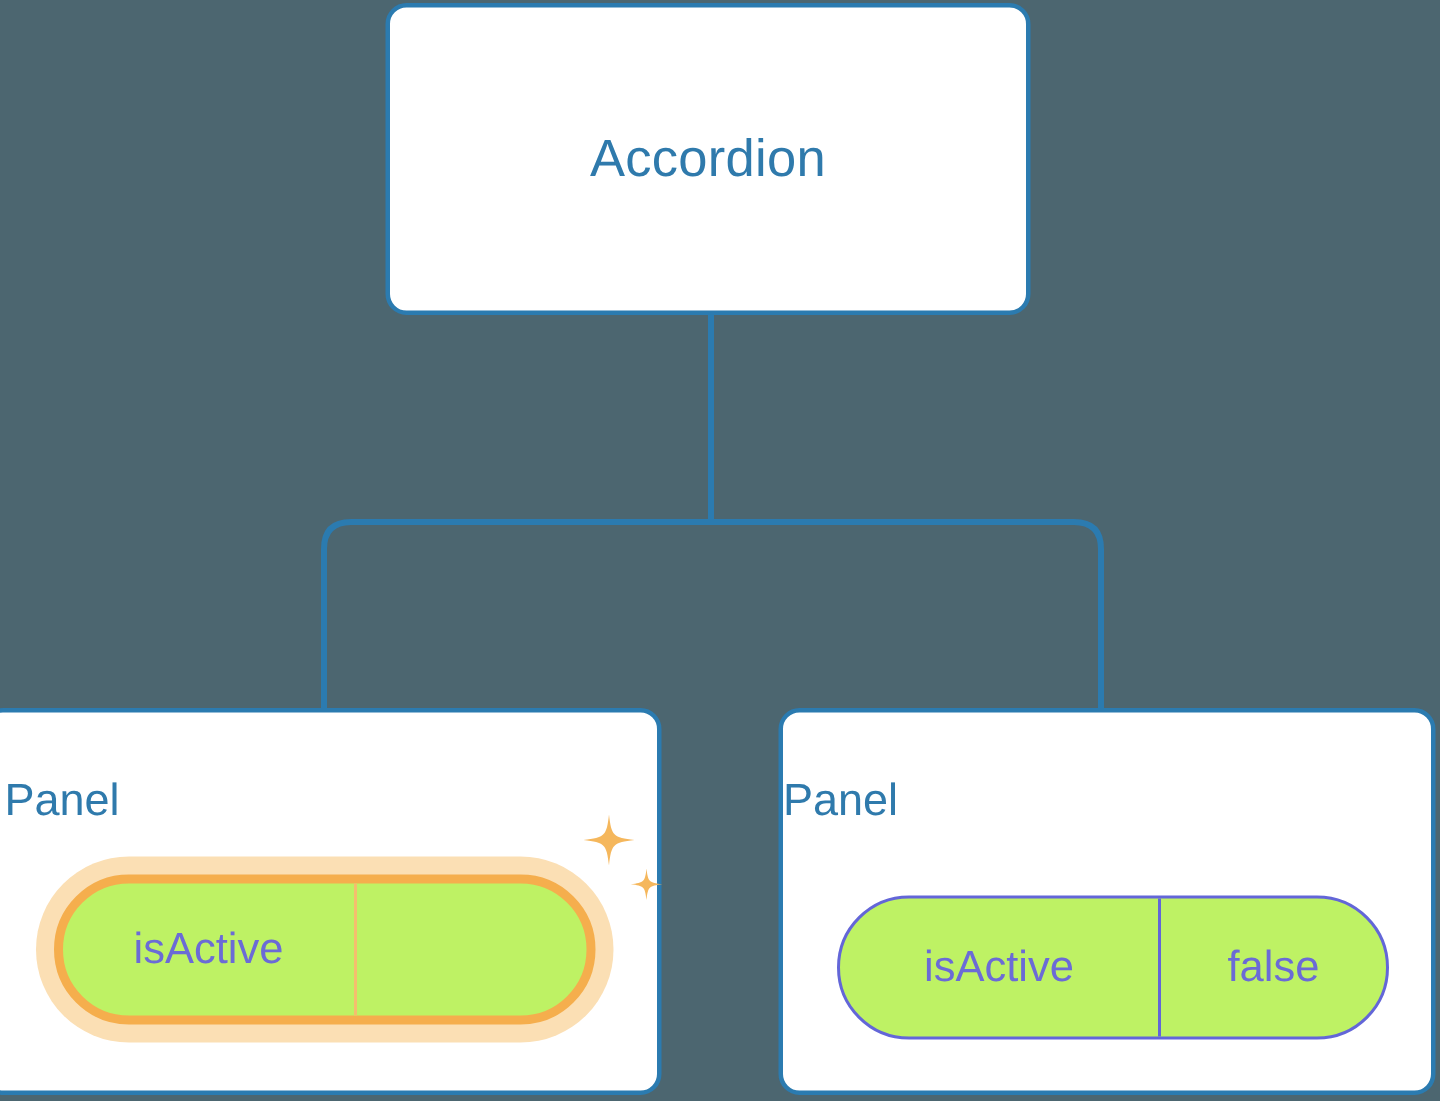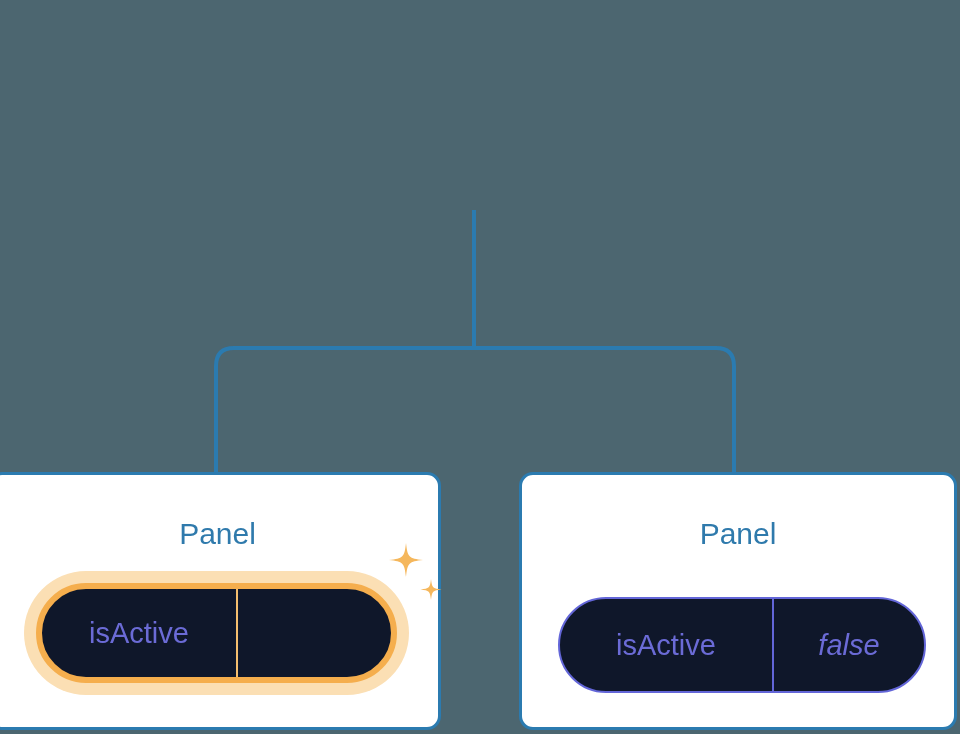--- a/index.html
+++ b/index.html
@@ -79,21 +79,20 @@
     position: absolute;
     left: 0;
     top: 0;
     width: 100%;
     height: 100%;
   }
 
   .panel-title {
     position: absolute;
     width: 100%;
-    text-align: center;
     color: #2F7AAC;
     font-size: 30px;
     font-weight: 400;
     white-space: nowrap;
   }
 
   #panel-card-left .panel-title {
     top: 42px;
     left: 12px;
     width: 429px;
@@ -103,21 +102,21 @@
     top: 42px;
   }
 
   
   .prop-pill {
     position: absolute;
     display: flex;
     align-items: stretch;
     box-sizing: border-box;
     border-radius: 999px;
-    background: #0f172a;
+    background: #bef264;
   }
 
   .prop-key, .prop-val {
     display: flex;
     align-items: center;
     justify-content: center;
     font-size: 29px;
     white-space: nowrap;
     box-sizing: border-box;
   }
@@ -133,21 +132,20 @@
   #pill-right .prop-key {
     flex: 0 0 214px;
     color: #6B6BD6;
     font-weight: 400;
     border-right: 2px solid #6366D8;
   }
   #pill-right .prop-val {
     flex: 1 1 auto;
     color: #6B6BD6;
     font-weight: 400;
-    font-style: italic;
   }
 
   
   #pill-left-wrap {
     position: absolute;
     left: 33px;
     top: 96px;
     width: 385px;
     height: 124px;
   }
@@ -195,20 +193,23 @@
 </head>
 <body>
 
 <div id="tree-canvas">
 
   <svg class="connectors" viewBox="0 0 960 734">
     <path d="M 474 210 L 474 348" fill="none" stroke="#2B7BB0" stroke-width="4" stroke-linecap="butt"></path>
     <path d="M 216 474 L 216 366 Q 216 348 234 348 L 716 348 Q 734 348 734 366 L 734 474" fill="none" stroke="#2B7BB0" stroke-width="4" stroke-linecap="butt"></path>
   </svg>
 
+  <div class="node-card" id="root-card">
+    <div class="node-title">Accordion</div>
+  </div>
 
   <div class="node-card" id="panel-card-left">
     <div class="panel-inner">
       <div class="panel-title">Panel</div>
 
       <div id="pill-left-wrap">
         <div id="pill-left-glow"></div>
         <div class="prop-pill" id="pill-left">
           <div class="prop-key">isActive</div>
         </div>

